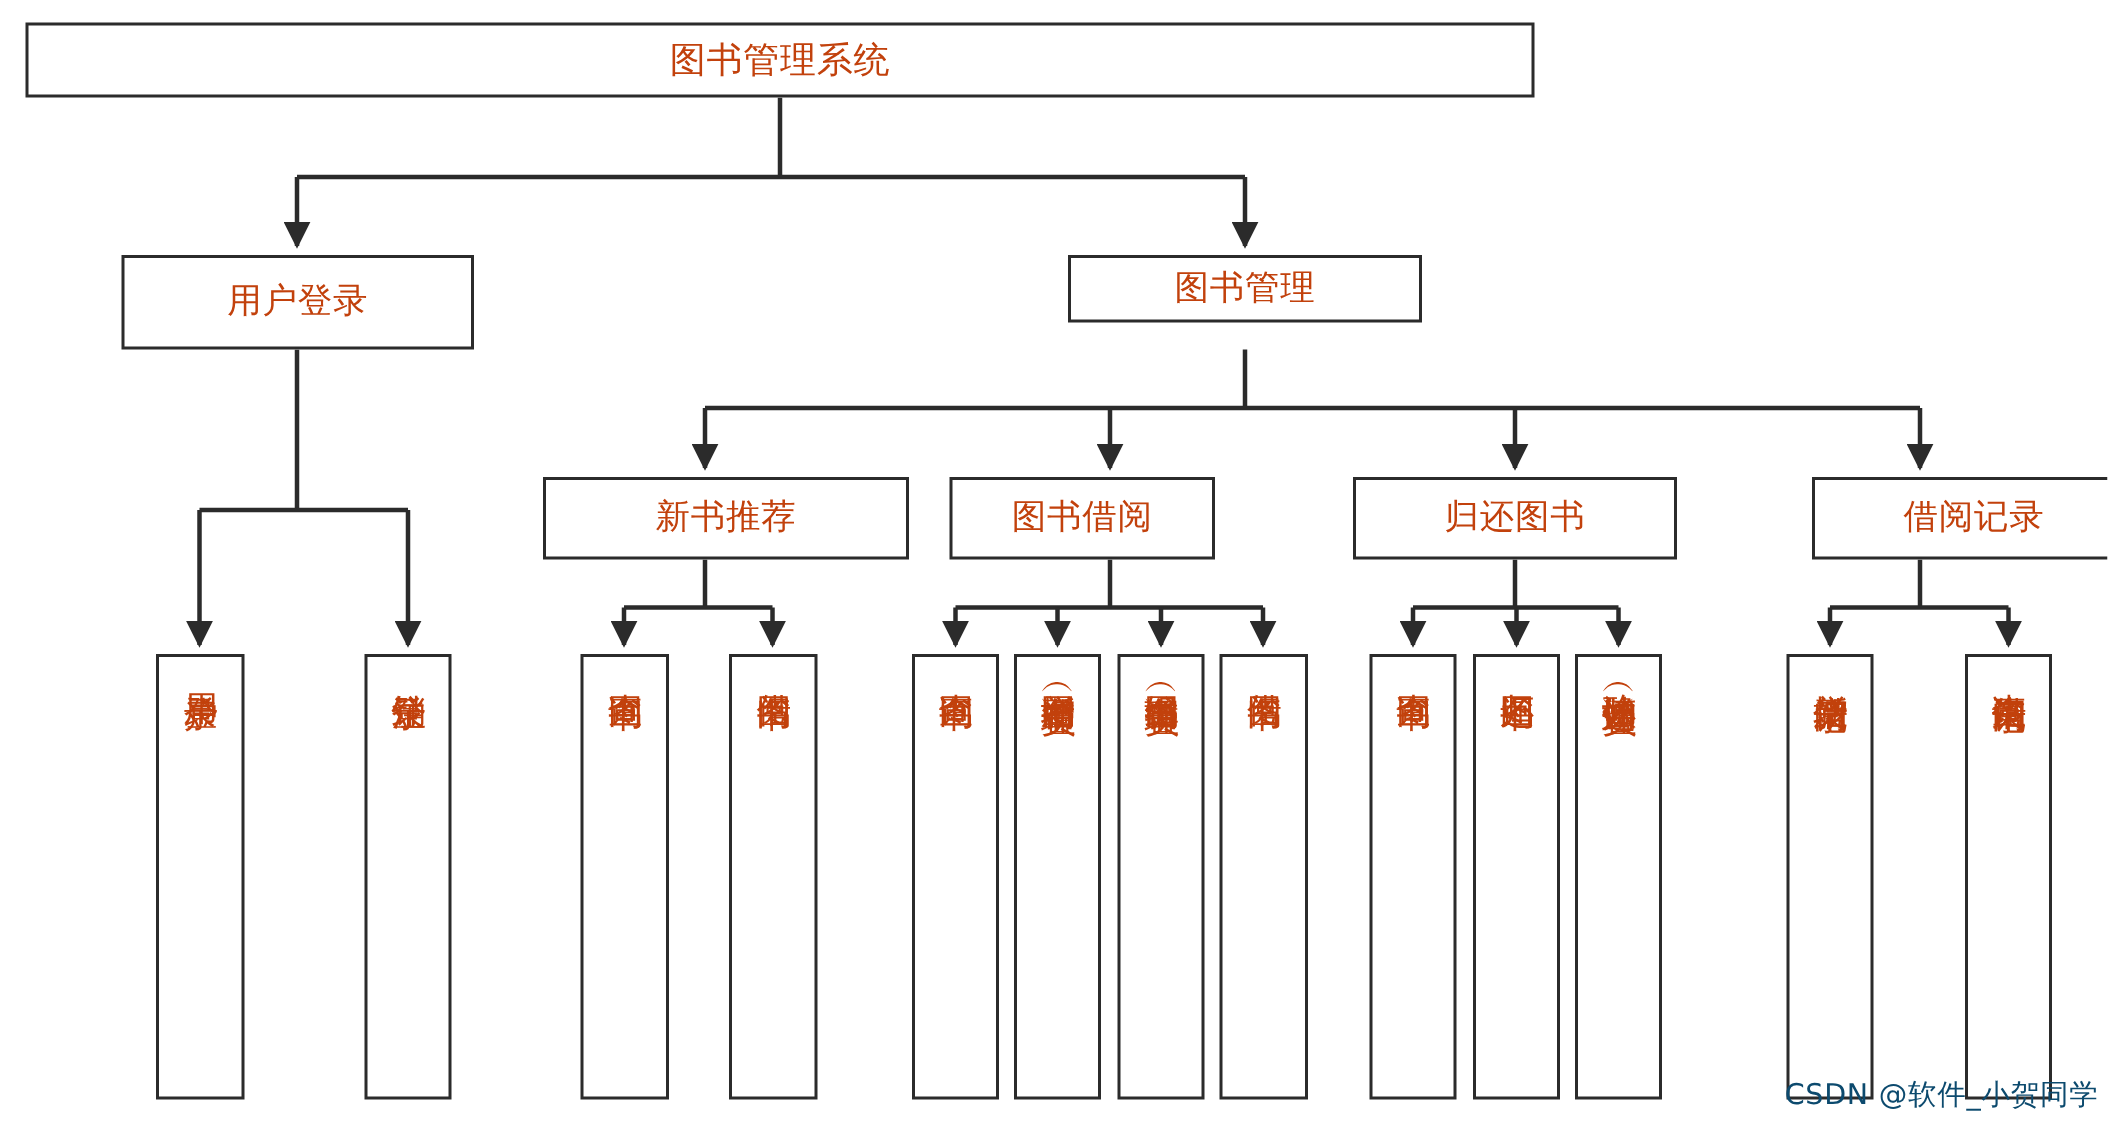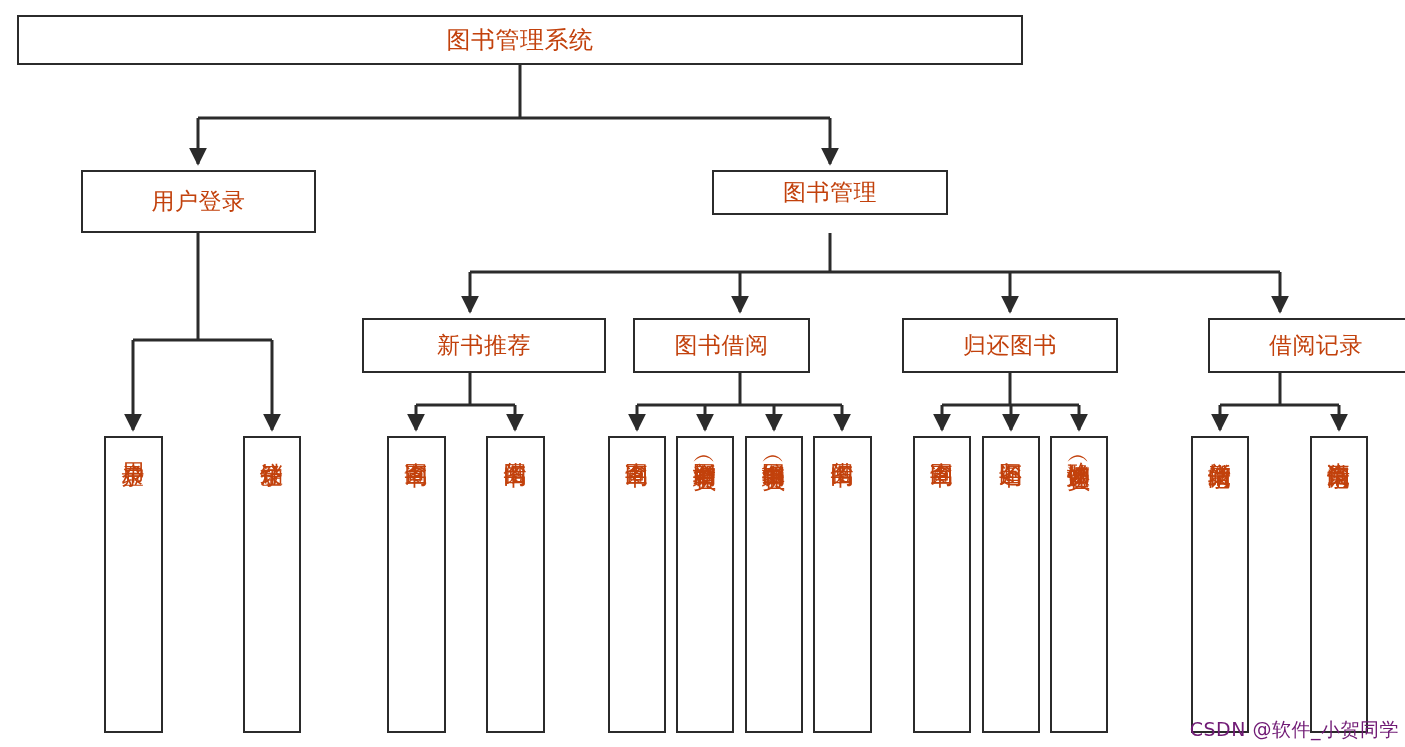--- a/index.html
+++ b/index.html
@@ -61,21 +61,21 @@
     font-size: 23px;
     line-height: 1.05;
     letter-spacing: 1px;
     white-space: nowrap;
   }
   #watermark {
     position: absolute;
     right: 6px;
     bottom: 4px;
     font-size: 19px;
-    color: #701a75;
+    color: #0c4a6e;
     font-family: "DejaVu Sans", "Liberation Sans", sans-serif;
     white-space: nowrap;
     letter-spacing: 0.5px;
   }
 </style>
 </head>
 <body>
 
 <div id="canvas">
 

